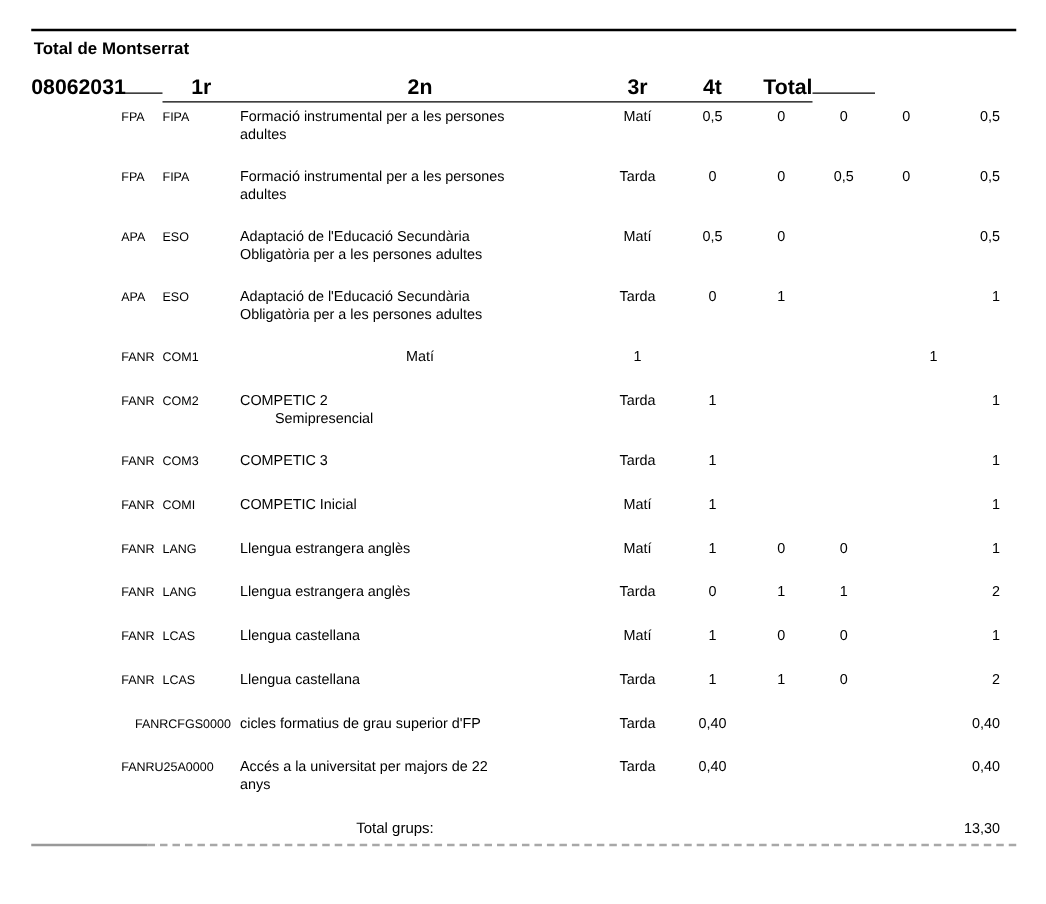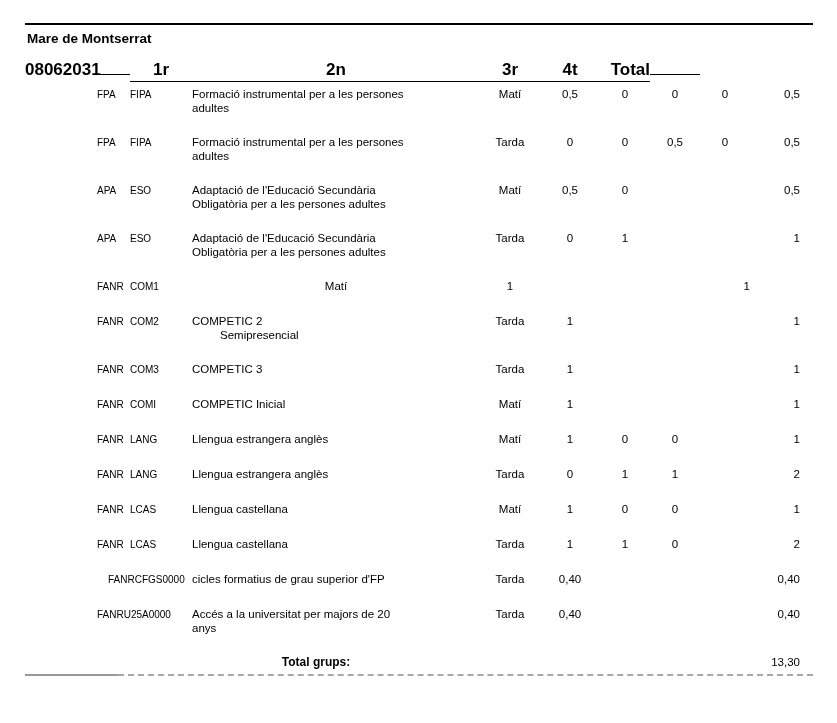--- a/index.html
+++ b/index.html
@@ -35,36 +35,36 @@
   .body-row { margin-bottom: 20px; font-size: 11.5px; line-height: 14px; }
   .cell { white-space: nowrap; }
   .cell.code { font-size: 10px; }
   .cell.shift, .cell.num { text-align: center; }
   .cell.total { text-align: right; }
   .cell.desc .indent { padding-left: 28px; }
 
   
   .total-row { font-size: 11.5px; line-height: 14px; }
   .total-row .total-label {
-    font-size: 12px; font-weight: bold;
+    font-size: 12px; font-weight: normal;
     text-align: center; padding-right: 40px;
   }
 
   .bottom-rule { display: flex; margin-top: 5px; height: 4px; }
   .bottom-rule .seg-solid  { width: 93px; border-top: 2.5px solid #999; }
   .bottom-rule .seg-dashed { flex: 1; border-top: 2.5px dashed #a8a8a8; }
 </style>
 </head>
 <body>
 
 <div class="page">
 
   <div class="top-rule"></div>
 
-  <div class="title">Mare de Montserrat</div>
+  <div class="title">Total de Montserrat</div>
 
   <div class="grid header-row">
     <div class="cell id">08062031</div>
     <div class="cell shift hb"></div>
     <div class="cell num hb">1r</div>
     <div class="cell num hb">2n</div>
     <div class="cell num hb">3r</div>
     <div class="cell num hb">4t</div>
     <div class="cell total hb">Total</div>
     <div class="cell pad hb"></div>
@@ -266,21 +266,21 @@
     <div class="cell num v2"></div>
     <div class="cell num v3"></div>
     <div class="cell total">0,40</div>
     <div class="cell pad"></div>
   </div>
       <div class="grid body-row">
     <div class="cell id"></div>
     <div class="cell code c1" style="grid-column: 2 / 4;">FANRU25A0000</div>
 
     <div class="cell desc">
-          <div>Accés a la universitat per majors de 20</div>
+          <div>Accés a la universitat per majors de 22</div>
           <div>anys</div>
         </div>
     <div class="cell shift">Tarda</div>
     <div class="cell num v0">0,40</div>
     <div class="cell num v1"></div>
     <div class="cell num v2"></div>
     <div class="cell num v3"></div>
     <div class="cell total">0,40</div>
     <div class="cell pad"></div>
   </div>

